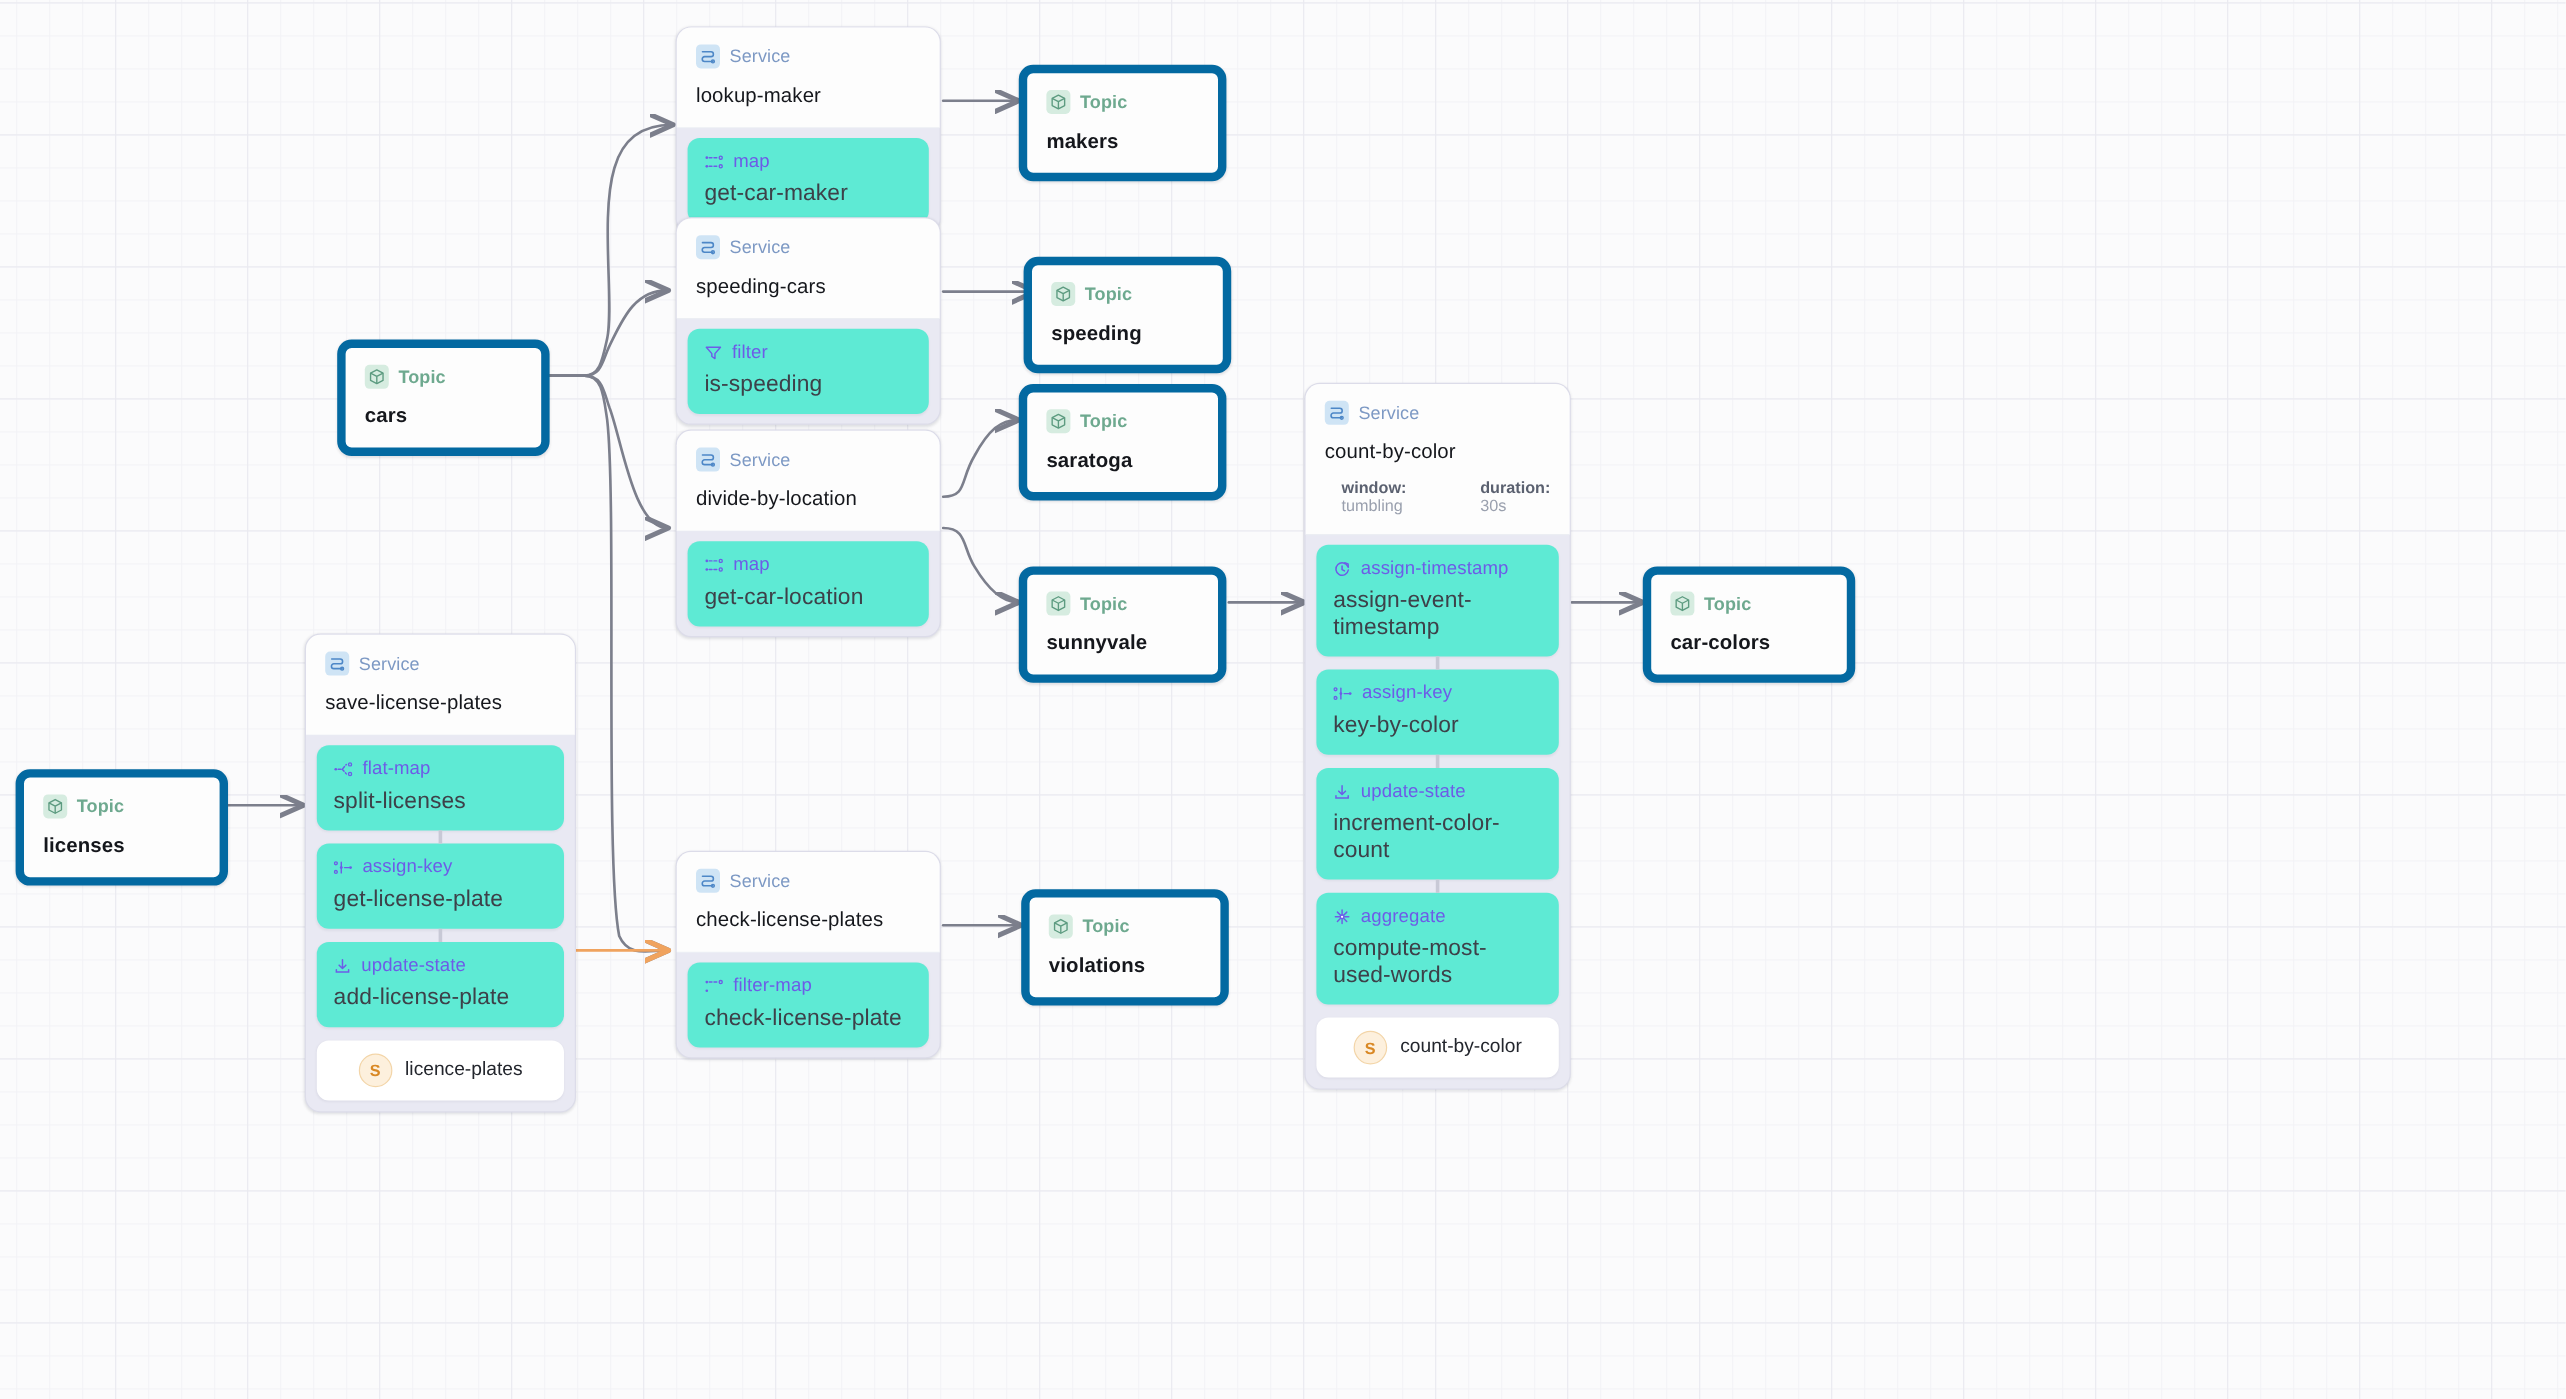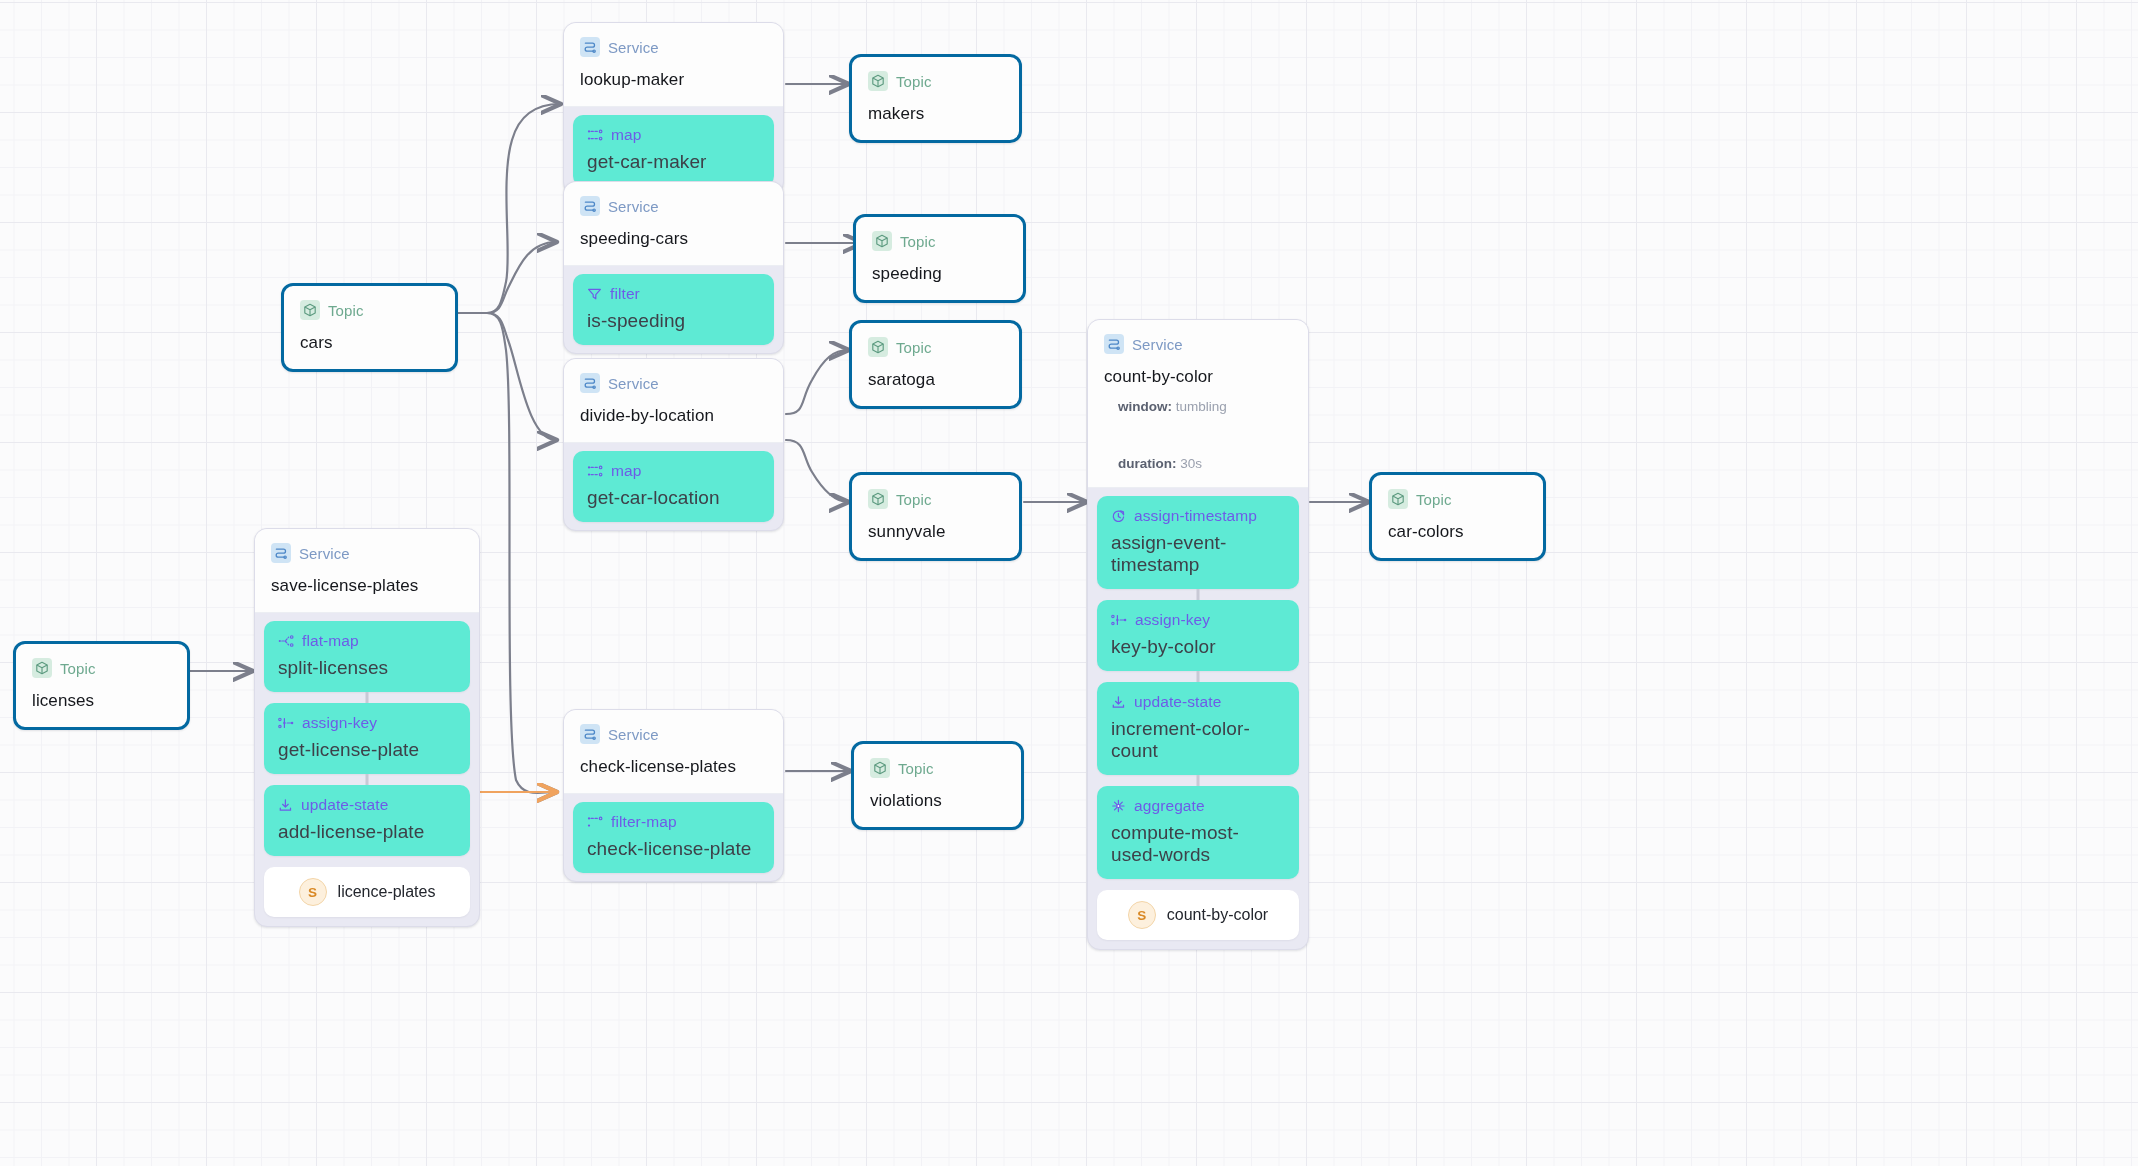--- a/index.html
+++ b/index.html
@@ -18,24 +18,25 @@
       linear-gradient(to bottom, #f2f2f6 1px, transparent 1px);
     background-size:110px 110px,110px 110px,27.5px 27.5px,27.5px 27.5px;
     background-position:-14px 2px,-14px 2px,-14px 2px,-14px 2px;
   }
   #edges{position:absolute;inset:0;width:2138px;height:1166px;}
   .node{position:absolute;box-sizing:border-box;}
 
   
   .topic{
     background:#fdfdfd;
-    border:3px solid #0369a1;
+    border:7px solid #0369a1;
     border-radius:12px;
     box-shadow:0 1px 2px rgba(16,24,40,.06),0 1px 3px rgba(16,24,40,.05);
     padding:14px 16px 16px 16px;
+    font-weight:bold;
   }
   .type-row{display:flex;align-items:center;gap:8px;height:20px;}
   .type-label{font-size:15px;letter-spacing:.1px;}
   .topic .type-label{color:#6ea98f;}
   .node-title{
     margin-top:13px;font-size:17px;color:#15171c;letter-spacing:.1px;
   }
 
   
   .service{
@@ -47,21 +48,21 @@
   }
   .service-head{
     background:#fdfdfd;
     border-radius:12px 12px 0 0;
     padding:14px 16px 16px 16px;
     border-bottom:1px solid #eceef3;
   }
   .service .type-label{color:#7d99c4;}
   .meta-row{
     display:flex;gap:42px;margin-top:12px;padding-left:14px;
-    font-size:13.5px;color:#9aa0ae;flex-direction:column;
+    font-size:13.5px;color:#9aa0ae;
   }
   .meta-row b{font-weight:700;color:#5b6170;}
   .ops{padding:8px 9px 2px 9px;display:flex;flex-direction:column;gap:0;}
   .op{
     background:#5eead4;border-radius:10px;
     padding:11px 14px 13px 14px;
     box-shadow:0 1px 2px rgba(16,24,40,.05);
     position:relative;
   }
   .op + .op{margin-top:11px;}

